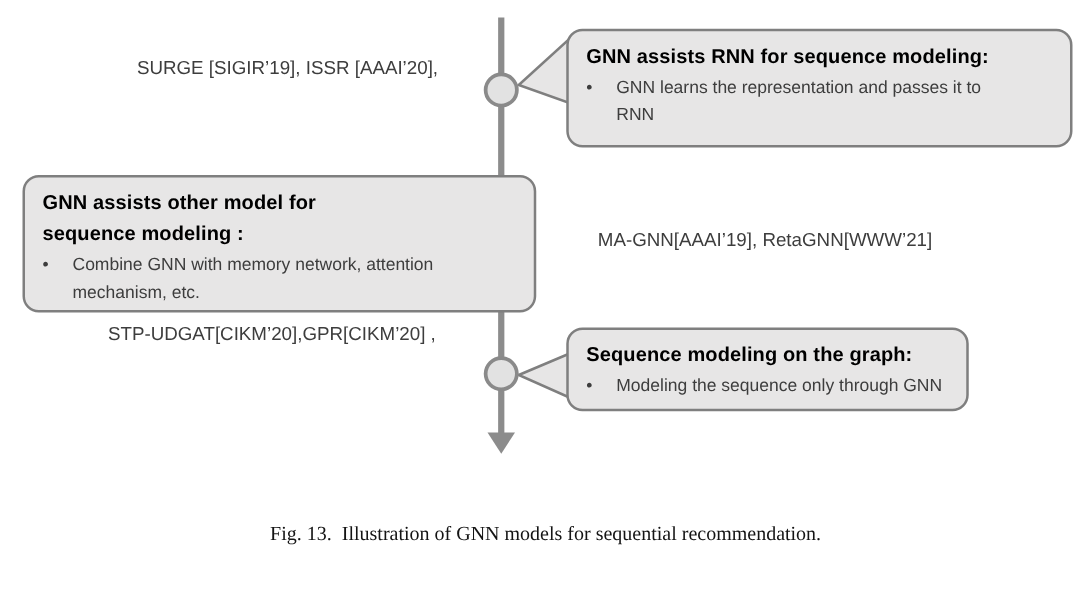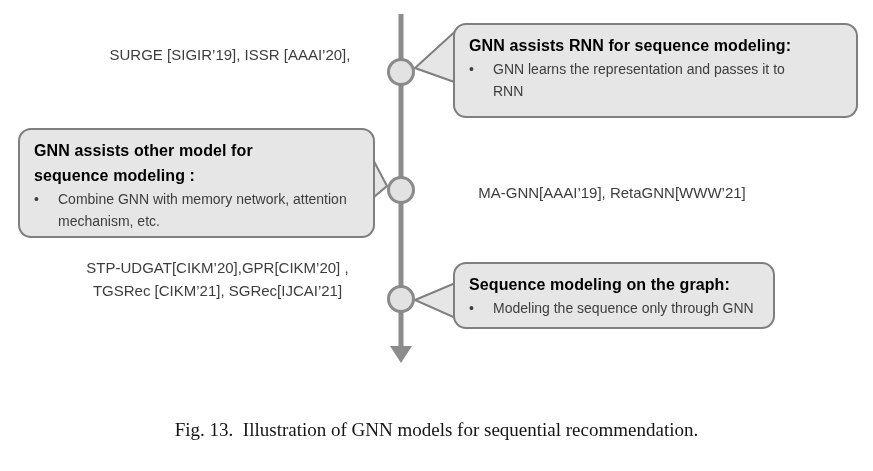--- a/index.html
+++ b/index.html
@@ -56,21 +56,21 @@
     color: var(--label-text, #3d3d3d);
   }
 
   #figure-caption {
     position: absolute;
     left: 0;
     top: 419px;
     width: 873px;
     text-align: center;
     font-family: "Liberation Serif", serif;
-    font-size: 19px;
+    font-size: 16px;
     color: var(--caption-text, #141414);
     white-space: pre-wrap;
   }
 </style>
 </head>
 <body>
 
 <div id="canvas">
 
   <svg id="diagram-svg" width="873" height="405" viewBox="0 0 873 405">
@@ -91,36 +91,35 @@
   </div>
 
   <div class="bubble" id="bubble-top-right" style="left:453px; top:23px; width:405px; height:95px;">
     <div class="bubble-title">GNN assists RNN for sequence modeling:</div>
     <div class="bullet-row">
       <span class="bullet-char">•</span>
       <span class="bullet-text">GNN learns the representation and passes it to RNN</span>
     </div>
   </div>
 
-  <div class="bubble" id="bubble-middle-left" style="left:18px; top:128px; width:357px; height:110px;">
+  <div class="bubble" id="bubble-middle-left" style="left:18px; top:140px; width:411px; height:110px;">
     <div class="bubble-title">GNN assists other model for</div>
     <div class="bubble-title">sequence modeling :</div>
     <div class="bullet-row">
       <span class="bullet-char">•</span>
       <span class="bullet-text">Combine GNN with memory network, attention mechanism, etc.</span>
     </div>
   </div>
 
   <div class="paper-label" style="left:432px; top:181px; width:360px;">
     <div>MA-GNN[AAAI’19], RetaGNN[WWW’21]</div>
   </div>
 
   <div class="paper-label" style="left:50px; top:256px; width:335px;">
     <div>STP-UDGAT[CIKM’20],GPR[CIKM’20] ,</div>
-    <div>TGSRec [CIKM’21], SGRec[IJCAI’21]</div>
   </div>
 
   <div class="bubble" id="bubble-bottom-right" style="left:453px; top:262px; width:322px; height:67px;">
     <div class="bubble-title">Sequence modeling on the graph:</div>
     <div class="bullet-row">
       <span class="bullet-char">•</span>
       <span class="bullet-text">Modeling the sequence only through GNN</span>
     </div>
   </div>
 

